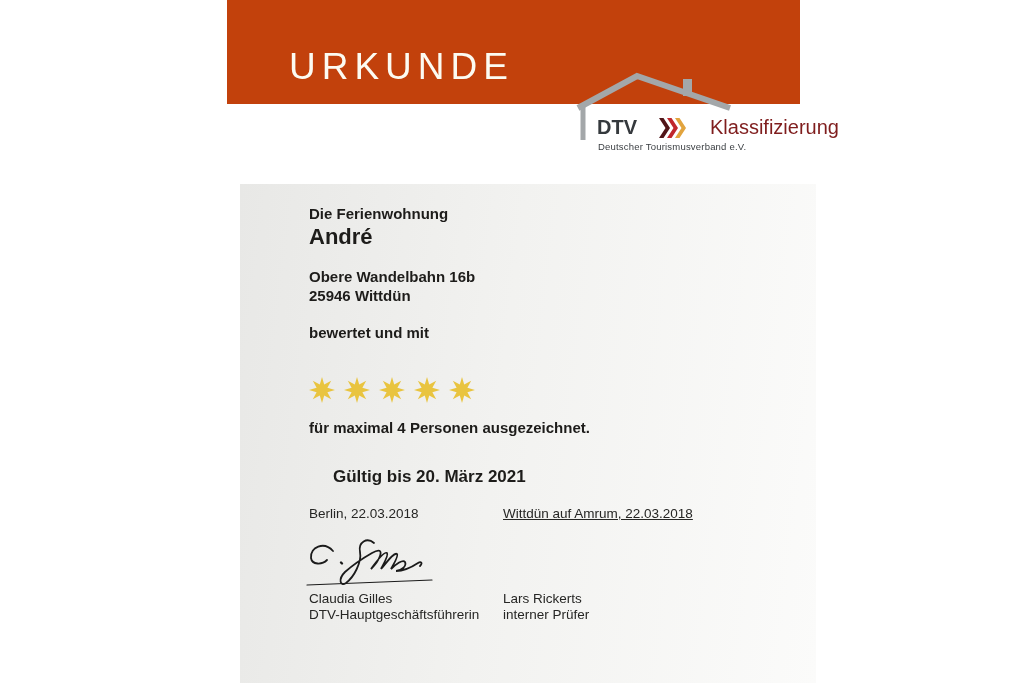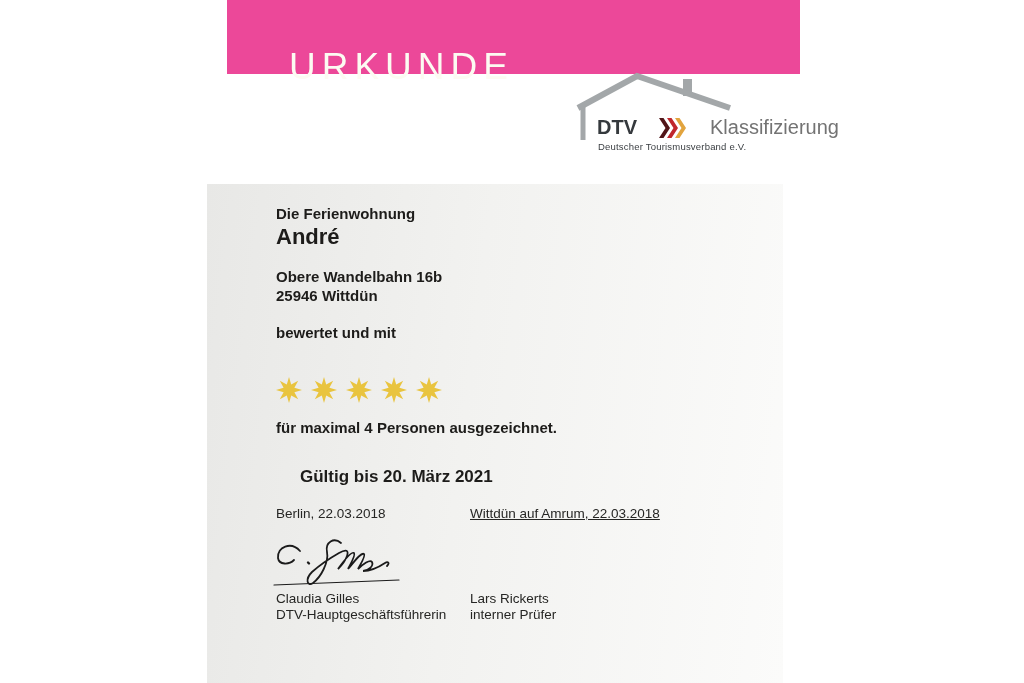--- a/index.html
+++ b/index.html
@@ -10,22 +10,22 @@
     background: #ffffff;
     overflow: hidden;
     font-family: "Liberation Sans", sans-serif;
     color: #1d1c1a;
   }
 
   
   .banner {
     position: absolute;
     left: 227px; top: 0;
-    width: 573px; height: 74px;
-    background: #ec4899;
+    width: 573px; height: 104px;
+    background: #c2410c;
   }
   .banner-title {
     position: absolute;
     left: 62px; top: 46px;
     font-size: 37px;
     font-weight: 400;
     letter-spacing: 6px;
     color: #fcfbf2;
     white-space: nowrap;
   }
@@ -34,34 +34,34 @@
   .logo-roof { position: absolute; left: 576px; top: 70px; }
   .logo-row {
     position: absolute;
     left: 597px; top: 116px;
     display: flex;
     align-items: center;
     gap: 22px;
     white-space: nowrap;
   }
   .logo-abbr { font-size: 20px; font-weight: bold; color: #35393d; }
-  .logo-name { font-size: 20px; font-weight: 400; color: #737373; }
+  .logo-name { font-size: 20px; font-weight: 400; color: #7f1d1d; }
   .logo-sub {
     position: absolute;
     left: 598px; top: 141px;
     font-size: 9.5px;
     letter-spacing: 0.2px;
     color: #3a3e42;
     white-space: nowrap;
   }
 
   
   .panel {
     position: absolute;
-    left: 207px; top: 184px;
+    left: 240px; top: 184px;
     width: 576px; height: 499px;
     background: linear-gradient(97deg, #e8e8e6 0%, #f2f2f0 45%, #fbfbfa 100%);
   }
   .pline { position: absolute; left: 69px; white-space: nowrap; }
   .b15 { font-size: 15px; font-weight: bold; line-height: 19px; }
   .b22 { font-size: 22px; font-weight: bold; }
   .b17 { font-size: 17px; font-weight: bold; margin-left: 24px; }
   .r13 { font-size: 13.5px; font-weight: 400; line-height: 15.5px; color: #262624; }
 
   .intro      { top: 20px; }

